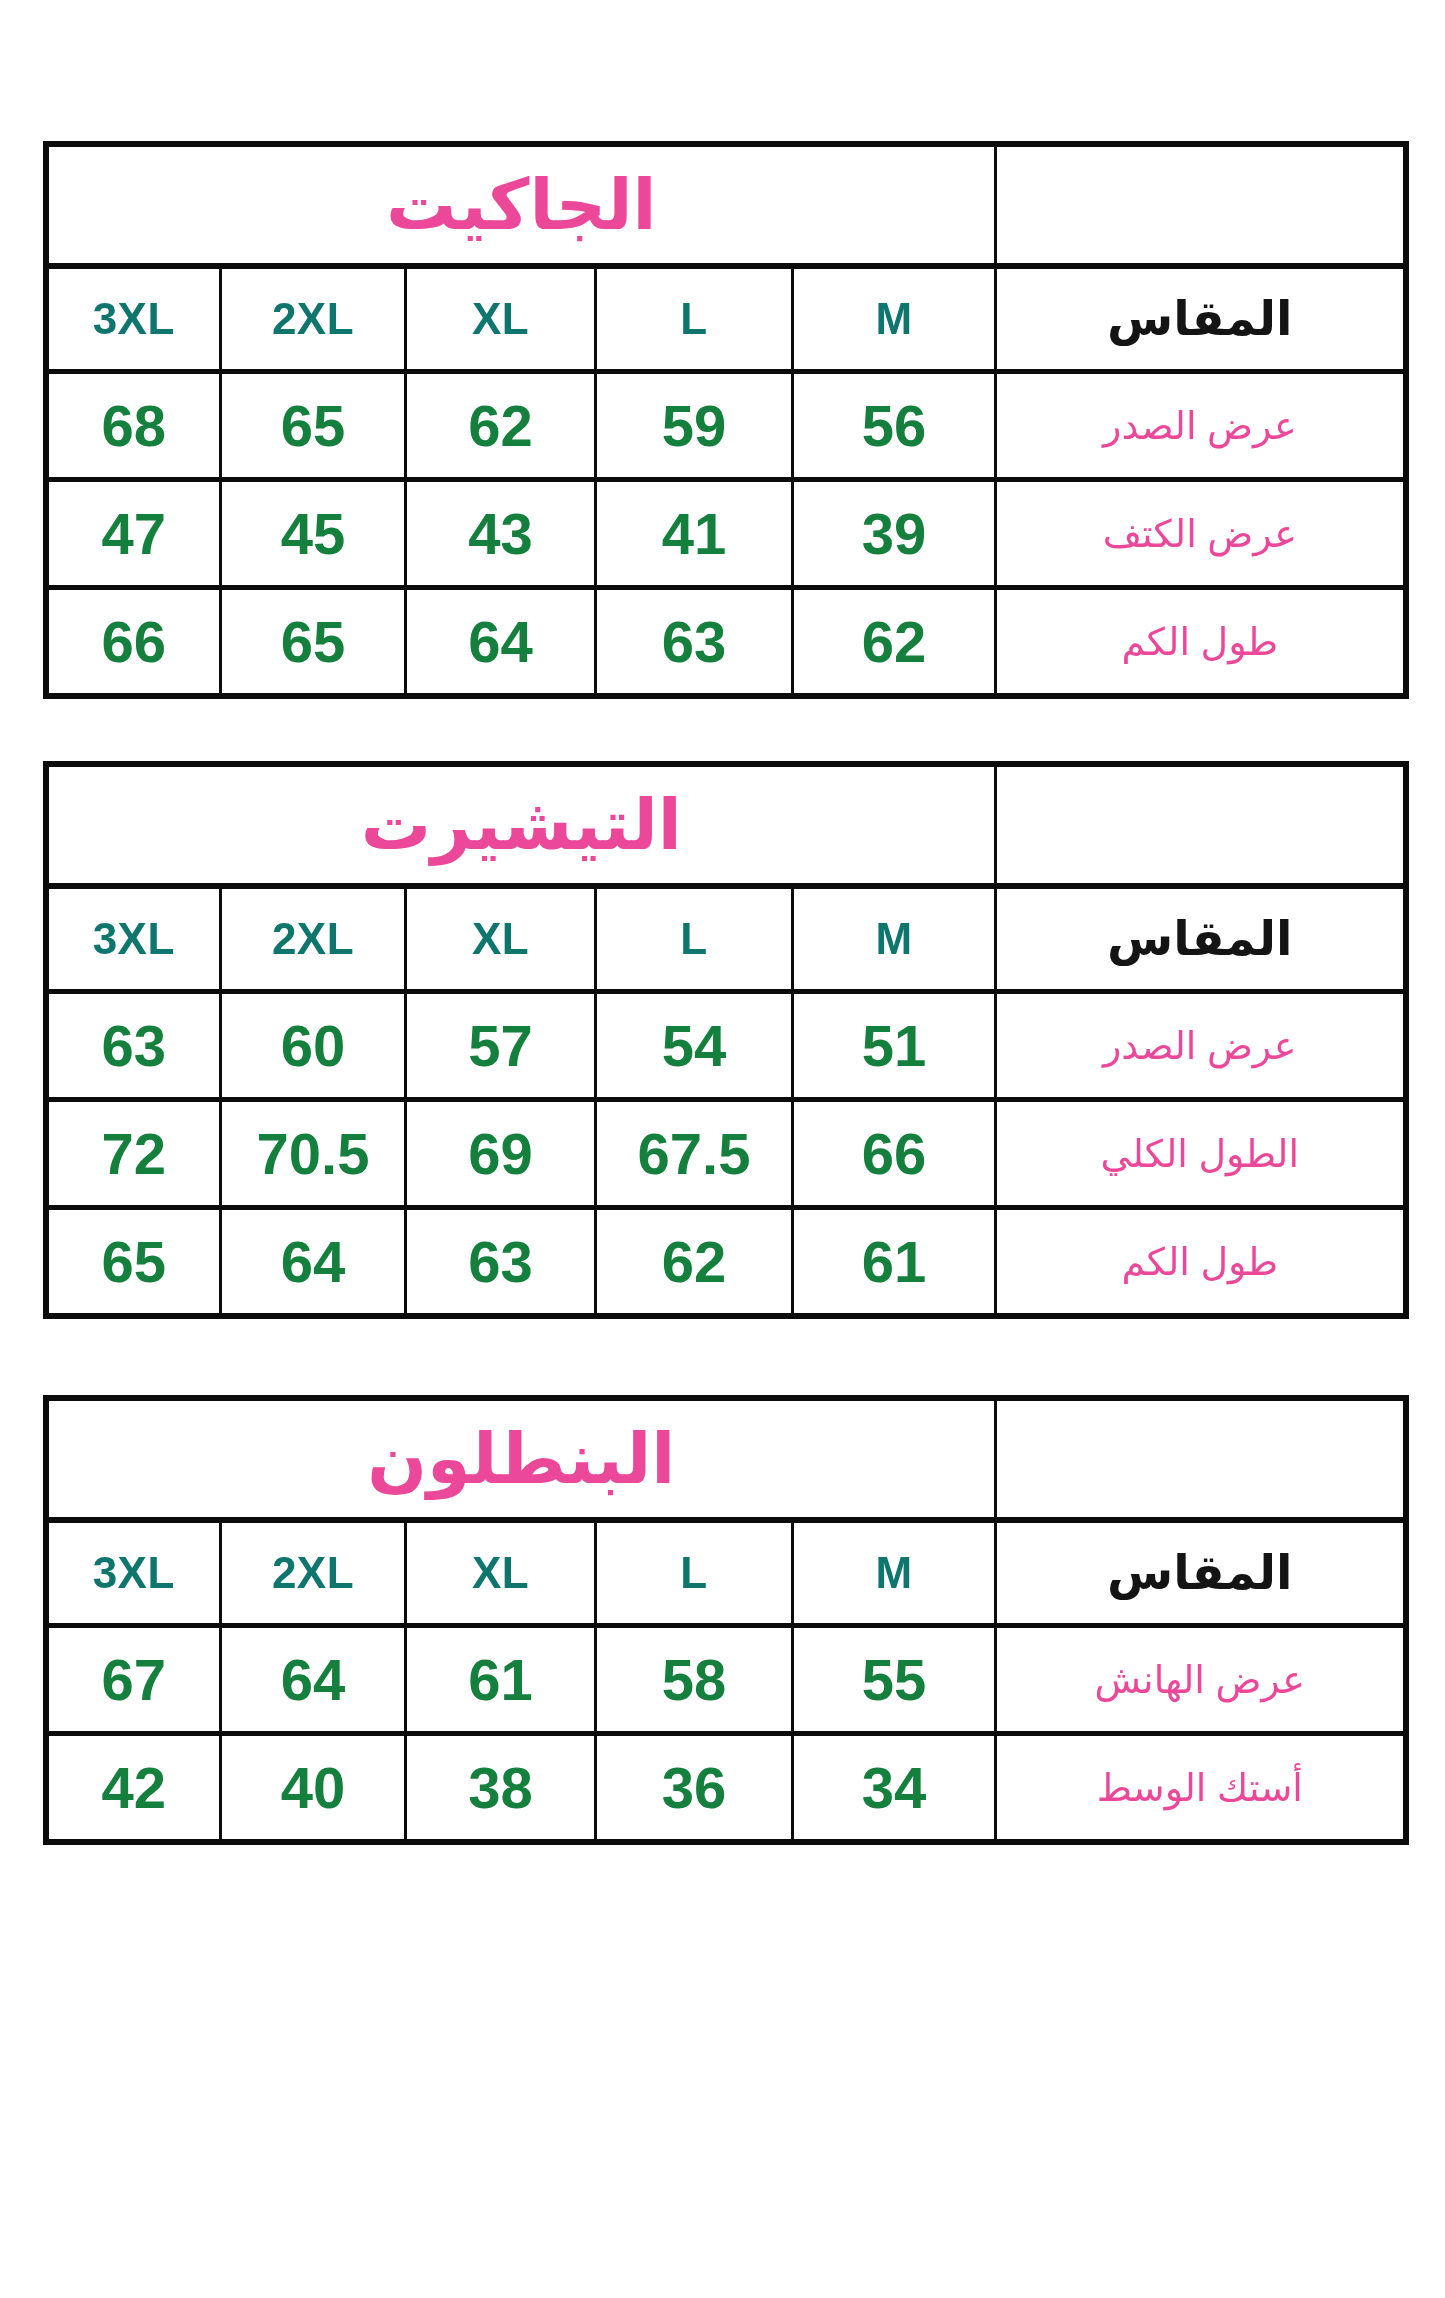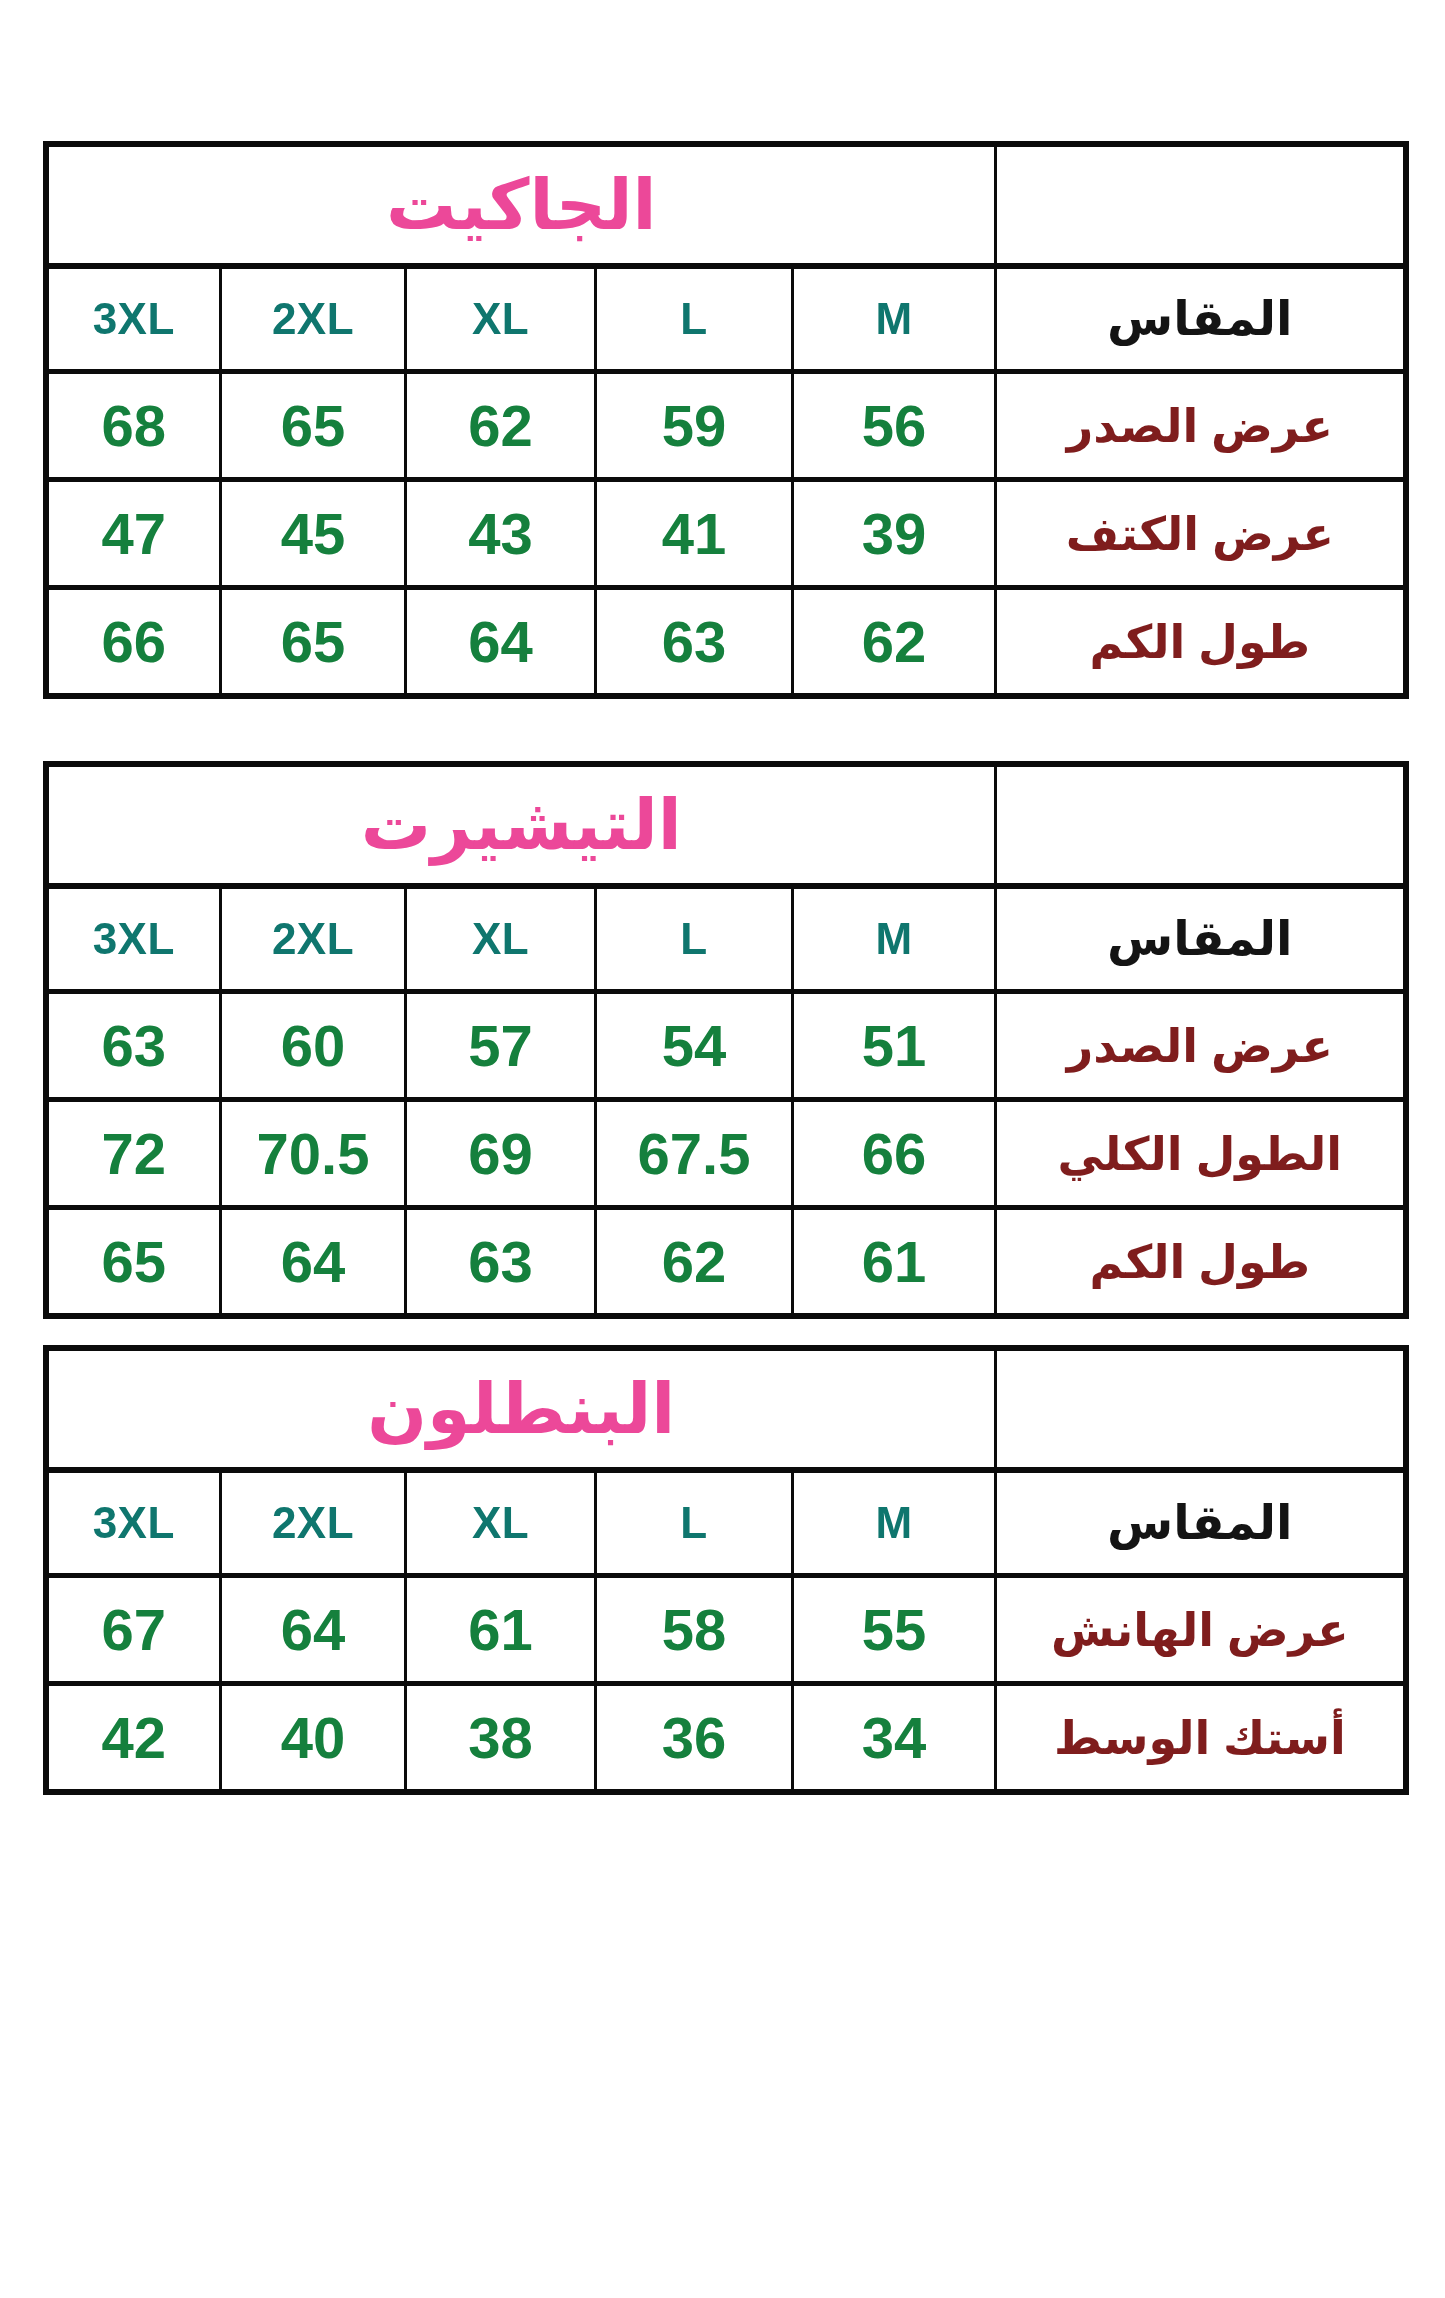--- a/index.html
+++ b/index.html
@@ -20,21 +20,21 @@
   }
   table.size-table {
     width: 1360px;
     border-collapse: collapse;
     table-layout: fixed;
     background: #ffffff;
     border: 6px solid #0b0b0b;
   }
   table.size-table:nth-of-type(1) { margin-top: 141px; }
   table.size-table:nth-of-type(2) { margin-top: 62px; }
-  table.size-table:nth-of-type(3) { margin-top: 26px; }
+  table.size-table:nth-of-type(3) { margin-top: 76px; }
 
   .size-table td {
     border: 3px solid #0b0b0b;
     text-align: center;
     vertical-align: middle;
     padding: 0;
     line-height: 1;
     overflow: hidden;
   }
   tr.title-row td {
@@ -67,23 +67,23 @@
     height: 103px;
     border-top-width: 5px;
     border-bottom-width: 5px;
   }
   td.value-cell {
     font-size: 58px;
     font-weight: bold;
     color: #15803d;
   }
   td.row-label-cell {
-    font-size: 46px;
-    font-weight: bold;
-    color: #7f1d1d;
+    font-size: 38px;
+    font-weight: normal;
+    color: #ec4899;
     direction: rtl;
   }
 </style>
 </head>
 <body>
 
 <div class="page">
 
   <table class="size-table">
     <colgroup>

